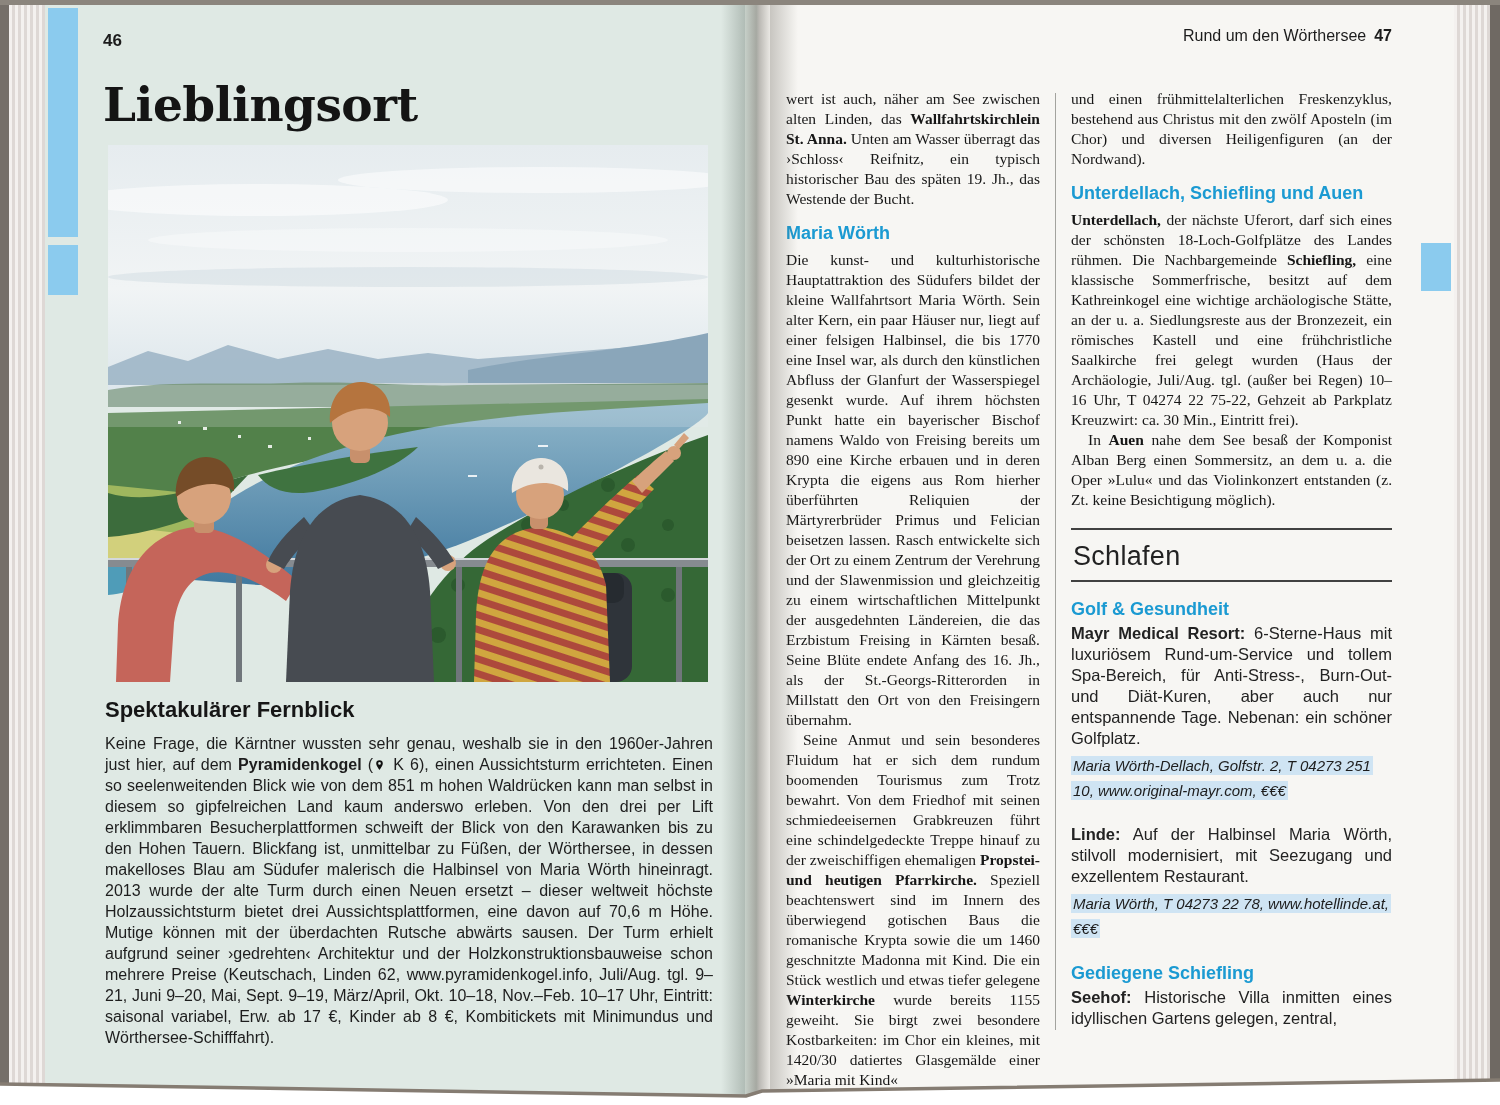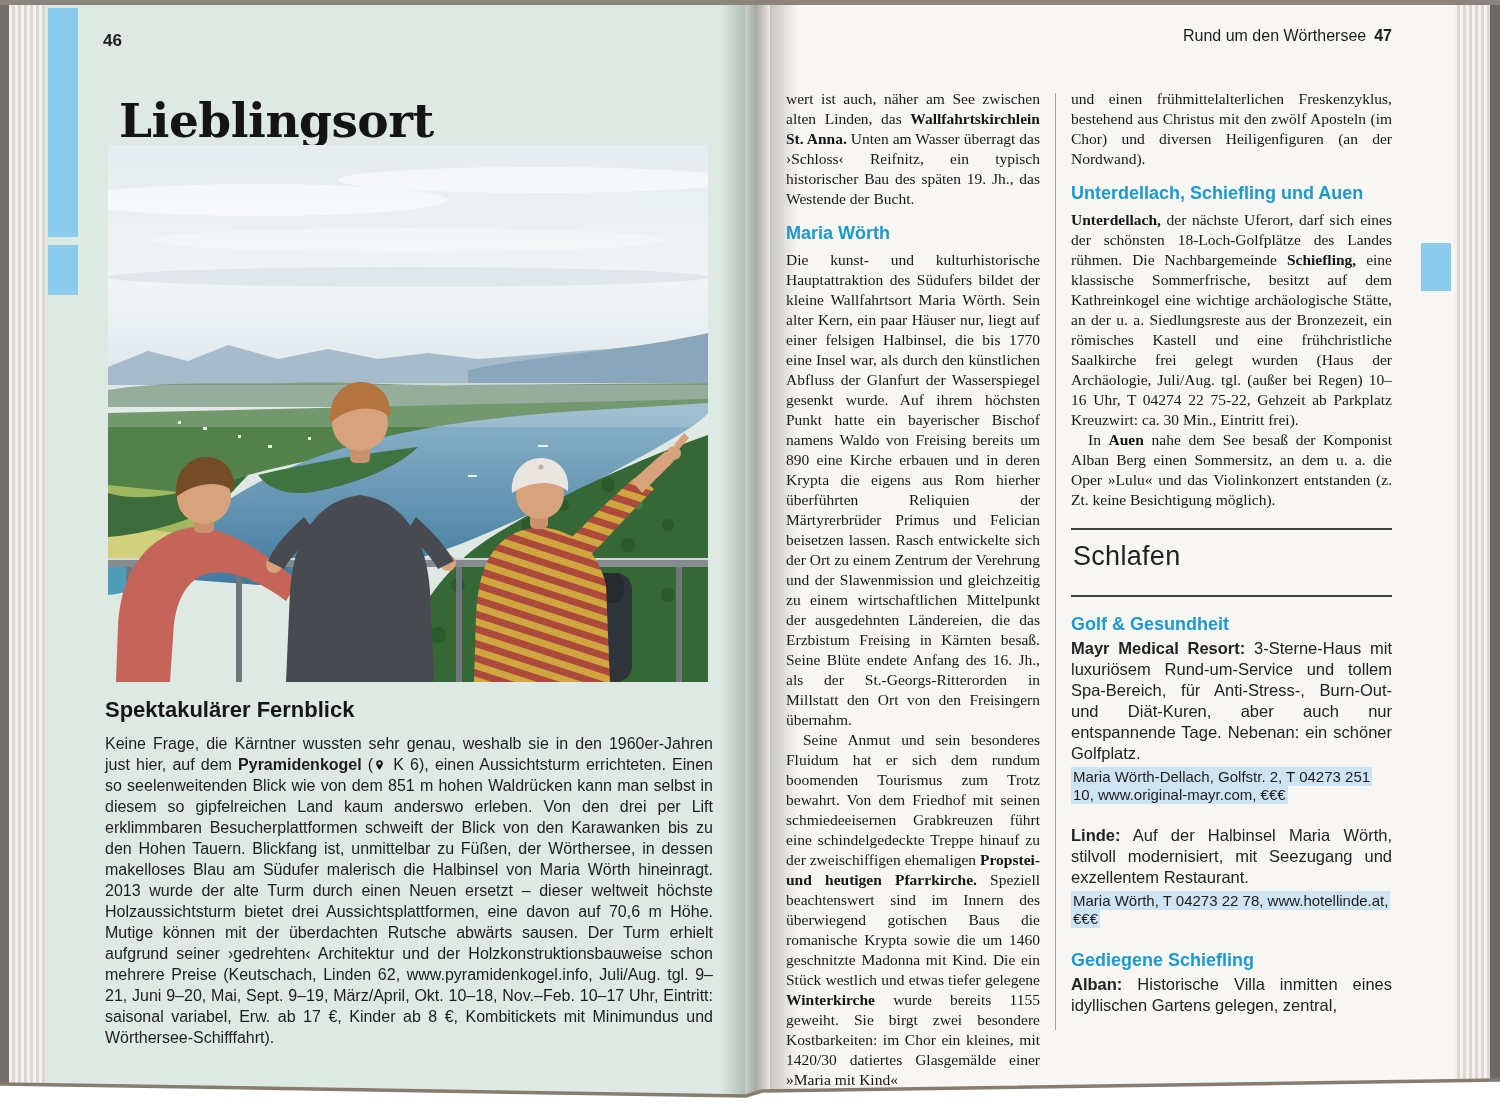--- a/index.html
+++ b/index.html
@@ -20,45 +20,45 @@
         padding:84px 62px 0 16px;}
   .page.right::before{content:"";position:absolute;left:0;top:0;bottom:0;width:28px;
         background:linear-gradient(to right,rgba(90,85,75,.30),rgba(90,85,75,0));}
   .gutter{position:absolute;left:745px;width:25px;top:5px;bottom:8px;z-index:3;
         background:linear-gradient(to right,#c6cfc8 0%,#a6a9a2 45%,#bcbab5 58%,#e9e7e3 100%);}
   .book-bottom{position:absolute;left:0;bottom:0;width:1500px;height:30px;z-index:6;}
   
   .chapter-tab{position:absolute;left:3px;width:30px;background:var(--tab);}
   .tab-a{top:3px;height:229px;} .tab-b{top:240px;height:50px;}
   .pagenum-left{position:absolute;left:58px;top:26px;font-size:17px;font-weight:bold;}
-  .lp-title{position:absolute;left:58px;top:72px;margin:16px;font-family:"DejaVu Serif",serif;
+  .lp-title{position:absolute;left:58px;top:72px;margin:0;font-family:"DejaVu Serif",serif;
         font-weight:700;font-size:47px;letter-spacing:-.5px;color:#141414;}
   .photo{position:absolute;left:63px;top:140px;width:600px;height:537px;overflow:hidden;}
   .lp-text{position:absolute;left:60px;top:692px;width:608px;}
   .lp-text h2{margin:0 0 10px;font-size:22px;font-weight:700;color:#161616;}
   .body-sans{margin:0;font-size:16px;line-height:21px;text-align:justify;color:#1d1d1d;}
   
   .runhead{position:absolute;top:22px;right:62px;font-size:16px;white-space:pre;text-align:right;}
   .runhead b{margin-left:8px;}
   .cols{display:flex;align-items:stretch;}
   .col1{width:254px;flex:0 0 254px;}
   .vrule{flex:0 0 1px;width:1px;background:#a3a39e;margin:4px 15px 60px 15px;}
   .col2{flex:1;min-width:0;}
   .serif{margin:0;font-family:"Liberation Serif",serif;font-size:15.5px;line-height:20px;
         text-align:justify;color:#161616;}
   .indent{text-indent:17px;}
   .bluehead{margin:13px 0 6px;font-size:18px;line-height:22px;font-weight:700;color:var(--accent);}
   .b{font-weight:bold;}
   .schlafen{margin:18px 0 16px;border-top:2px solid #414141;border-bottom:2px solid #414141;
-        padding:13px 2px 25px;font-size:27px;line-height:1;color:#222;letter-spacing:.3px;}
+        padding:13px 2px 10px;font-size:27px;line-height:1;color:#222;letter-spacing:.3px;}
   .entry{margin:0 0 21px;}
   .entry h4{margin:0 0 3px;font-size:18px;line-height:22px;font-weight:700;color:var(--accent);}
   .entry p{margin:0;font-size:16.5px;line-height:21px;text-align:justify;color:#222;}
-  .addr{display:inline;font-size:15px;line-height:17px;background:var(--hl);
-        padding:1px 2px;-webkit-box-decoration-break:clone;box-decoration-break:clone;color:#1d1d1d;}
+  .addr{display:inline;font-size:15px;line-height:25px;background:var(--hl);
+        padding:1px 2px;-webkit-box-decoration-break:clone;box-decoration-break:clone;color:#1d1d1d;font-style:italic;}
   .addr-wrap{margin-top:4px;}
   .tab-right{position:absolute;right:3px;top:238px;width:30px;height:48px;background:var(--tab);}
   .inline-icon{display:inline-block;width:12px;margin:0 1px;}
   .inline-icon svg{vertical-align:-2px;}
 </style>
 </head>
 <body>
 
 <div class="stage" style="--accent: #1b9ad2; --tab: #8bcbee; --hl: #cfe4f3;">
 
@@ -213,32 +213,32 @@
       <div class="col2">
         <p class="serif"><span>und einen frühmittelalterlichen Freskenzyklus, bestehend aus Christus mit den zwölf Aposteln (im Chor) und diversen Heiligenfiguren (an der Nordwand).</span></p>
         <h3 class="bluehead">Unterdellach, Schiefling und Auen</h3>
         <p class="serif"><span class="b">Unterdellach,</span><span> der nächste Uferort, darf sich eines der schönsten 18-Loch-Golfplätze des Landes rühmen. Die Nachbargemeinde </span><span class="b">Schiefling,</span><span> eine klassische Sommerfrische, besitzt auf dem Kathreinkogel eine wichtige archäologische Stätte, an der u. a. Siedlungsreste aus der Bronzezeit, ein römisches Kastell und eine frühchristliche Saalkirche frei gelegt wurden (Haus der Archäologie, Juli/Aug. tgl. (außer bei Regen) 10–16 Uhr, T 04274 22 75-22, Gehzeit ab Parkplatz Kreuzwirt: ca. 30 Min., Eintritt frei).</span></p>
         <p class="serif indent"><span>In </span><span class="b">Auen</span><span> nahe dem See besaß der Komponist Alban Berg einen Sommersitz, an dem u. a. die Oper »Lulu« und das Violinkonzert entstanden (z. Zt. keine Besichtigung möglich).</span></p>
 
         <div class="schlafen"><span>Schlafen</span></div>
 
         <div class="entry">
           <h4>Golf &amp; Gesundheit</h4>
-          <p><span class="b">Mayr Medical Resort:</span><span> 3-Sterne-Haus mit luxuriösem Rund-um-Service und tollem Spa-Bereich, für Anti-Stress-, Burn-Out- und Diät-Kuren, aber auch nur entspannende Tage. Nebenan: ein schöner Golfplatz.</span></p>
+          <p><span class="b">Mayr Medical Resort:</span><span> 6-Sterne-Haus mit luxuriösem Rund-um-Service und tollem Spa-Bereich, für Anti-Stress-, Burn-Out- und Diät-Kuren, aber auch nur entspannende Tage. Nebenan: ein schöner Golfplatz.</span></p>
           <div class="addr-wrap"><span class="addr">Maria Wörth-Dellach, Golfstr. 2, T 04273 251 10, www.original-mayr.com, €€€</span></div>
         </div>
 
         <div class="entry">
           <p><span class="b">Linde:</span><span> Auf der Halbinsel Maria Wörth, stilvoll modernisiert, mit Seezugang und exzellentem Restaurant.</span></p>
           <div class="addr-wrap"><span class="addr">Maria Wörth, T 04273 22 78, www.hotellinde.at, €€€</span></div>
         </div>
 
         <div class="entry">
           <h4>Gediegene Schiefling</h4>
-          <p><span class="b">Alban:</span><span> Historische Villa inmitten eines idyllischen Gartens gelegen, zentral,</span></p>
+          <p><span class="b">Seehof:</span><span> Historische Villa inmitten eines idyllischen Gartens gelegen, zentral,</span></p>
         </div>
       </div>
     </div>
 
     <div class="tab-right"></div>
   </div>
 
   <svg class="book-bottom" viewBox="0 0 1500 30" preserveAspectRatio="none">
     <path d="M0,9 L746,21 L762,16 L1500,5 L1500,30 L0,30 Z" fill="#ffffff"></path>
     <path d="M0,9 L746,21 L762,16 L1500,5" fill="none" stroke="#857c72" stroke-width="3.5"></path>

